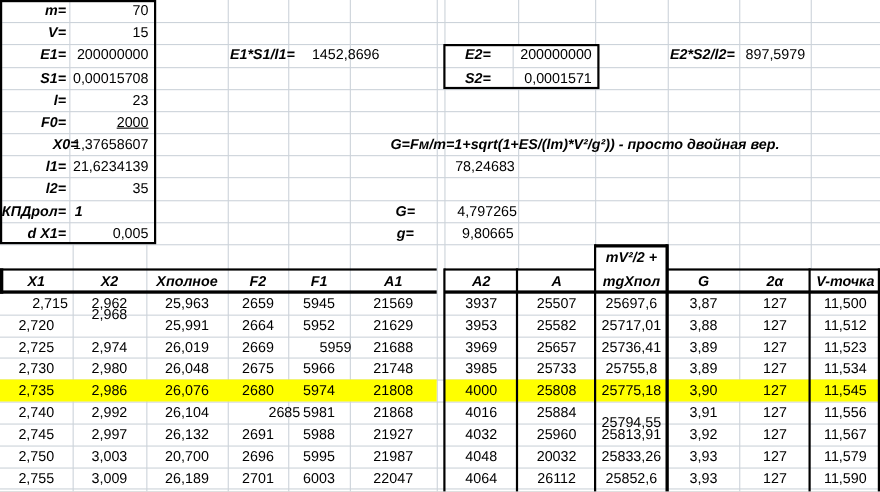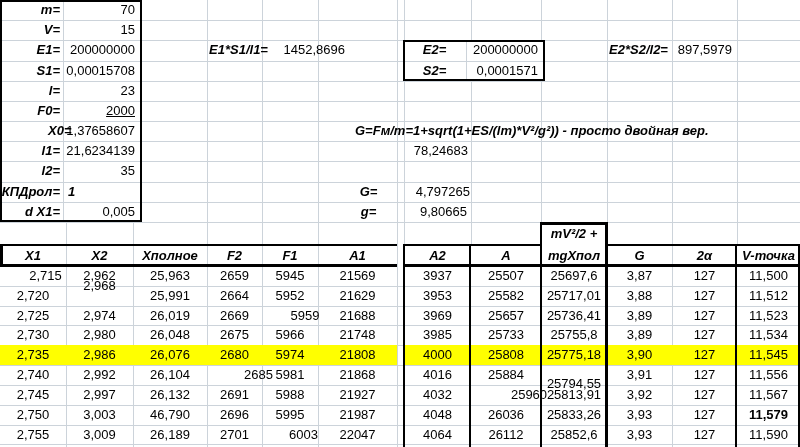--- a/index.html
+++ b/index.html
@@ -235,42 +235,42 @@
       <div class="abs txt ctr" style="left: 607px; top: 365.1px; width: 65px; height: 19.82px; line-height: 19.82px;">3,91</div>
       <div class="abs txt ctr" style="left: 672px; top: 365.1px; width: 65px; height: 19.82px; line-height: 19.82px;">127</div>
       <div class="abs txt ctr" style="left: 737px; top: 365.1px; width: 63px; height: 19.82px; line-height: 19.82px;">11,556</div>
       <div class="abs txt ctr" style="left: 0px; top: 384.92px; width: 66px; height: 19.82px; line-height: 19.82px;">2,745</div>
       <div class="abs txt ctr" style="left: 66px; top: 384.92px; width: 67px; height: 19.82px; line-height: 19.82px;">2,997</div>
       <div class="abs txt ctr" style="left: 133px; top: 384.92px; width: 74px; height: 19.82px; line-height: 19.82px;">26,132</div>
       <div class="abs txt ctr" style="left: 207px; top: 384.92px; width: 55px; height: 19.82px; line-height: 19.82px;">2691</div>
       <div class="abs txt ctr" style="left: 262px; top: 384.92px; width: 56px; height: 19.82px; line-height: 19.82px;">5988</div>
       <div class="abs txt ctr" style="left: 318px; top: 384.92px; width: 79px; height: 19.82px; line-height: 19.82px;">21927</div>
       <div class="abs txt ctr" style="left: 404px; top: 384.92px; width: 67px; height: 19.82px; line-height: 19.82px;">4032</div>
-      <div class="abs txt ctr" style="left: 494px; top: 384.92px; width: 70px; height: 19.82px; line-height: 19.82px;">25960</div>
+      <div class="abs txt ctr" style="left: 471px; top: 384.92px; width: 70px; height: 19.82px; line-height: 19.82px;">25960</div>
       <div class="abs txt ctr" style="left: 541px; top: 384.92px; width: 66px; height: 19.82px; line-height: 19.82px;">25813,91</div>
       <div class="abs txt ctr" style="left: 607px; top: 384.92px; width: 65px; height: 19.82px; line-height: 19.82px;">3,92</div>
       <div class="abs txt ctr" style="left: 672px; top: 384.92px; width: 65px; height: 19.82px; line-height: 19.82px;">127</div>
       <div class="abs txt ctr" style="left: 737px; top: 384.92px; width: 63px; height: 19.82px; line-height: 19.82px;">11,567</div>
       <div class="abs txt ctr" style="left: 0px; top: 404.74px; width: 66px; height: 19.82px; line-height: 19.82px;">2,750</div>
       <div class="abs txt ctr" style="left: 66px; top: 404.74px; width: 67px; height: 19.82px; line-height: 19.82px;">3,003</div>
-      <div class="abs txt ctr" style="left: 133px; top: 404.74px; width: 74px; height: 19.82px; line-height: 19.82px;">46,790</div>
+      <div class="abs txt ctr" style="left: 133px; top: 404.74px; width: 74px; height: 19.82px; line-height: 19.82px;">20,700</div>
       <div class="abs txt ctr" style="left: 207px; top: 404.74px; width: 55px; height: 19.82px; line-height: 19.82px;">2696</div>
       <div class="abs txt ctr" style="left: 262px; top: 404.74px; width: 56px; height: 19.82px; line-height: 19.82px;">5995</div>
       <div class="abs txt ctr" style="left: 318px; top: 404.74px; width: 79px; height: 19.82px; line-height: 19.82px;">21987</div>
       <div class="abs txt ctr" style="left: 404px; top: 404.74px; width: 67px; height: 19.82px; line-height: 19.82px;">4048</div>
-      <div class="abs txt ctr" style="left: 471px; top: 404.74px; width: 70px; height: 19.82px; line-height: 19.82px;">26036</div>
+      <div class="abs txt ctr" style="left: 471px; top: 404.74px; width: 70px; height: 19.82px; line-height: 19.82px;">20032</div>
       <div class="abs txt ctr" style="left: 541px; top: 404.74px; width: 66px; height: 19.82px; line-height: 19.82px;">25833,26</div>
       <div class="abs txt ctr" style="left: 607px; top: 404.74px; width: 65px; height: 19.82px; line-height: 19.82px;">3,93</div>
       <div class="abs txt ctr" style="left: 672px; top: 404.74px; width: 65px; height: 19.82px; line-height: 19.82px;">127</div>
-      <div class="abs txt ctr" style="left: 737px; top: 404.74px; width: 63px; height: 19.82px; line-height: 19.82px; font-weight: bold;">11,579</div>
+      <div class="abs txt ctr" style="left: 737px; top: 404.74px; width: 63px; height: 19.82px; line-height: 19.82px;">11,579</div>
       <div class="abs txt ctr" style="left: 0px; top: 424.56px; width: 66px; height: 19.82px; line-height: 19.82px;">2,755</div>
       <div class="abs txt ctr" style="left: 66px; top: 424.56px; width: 67px; height: 19.82px; line-height: 19.82px;">3,009</div>
       <div class="abs txt ctr" style="left: 133px; top: 424.56px; width: 74px; height: 19.82px; line-height: 19.82px;">26,189</div>
       <div class="abs txt ctr" style="left: 207px; top: 424.56px; width: 55px; height: 19.82px; line-height: 19.82px;">2701</div>
-      <div class="abs txt ctr" style="left: 262px; top: 424.56px; width: 56px; height: 19.82px; line-height: 19.82px; text-align: right;">6003</div>
+      <div class="abs txt ctr" style="left: 262px; top: 424.56px; width: 56px; height: 19.82px; line-height: 19.82px;">6003</div>
       <div class="abs txt ctr" style="left: 318px; top: 424.56px; width: 79px; height: 19.82px; line-height: 19.82px;">22047</div>
       <div class="abs txt ctr" style="left: 404px; top: 424.56px; width: 67px; height: 19.82px; line-height: 19.82px;">4064</div>
       <div class="abs txt ctr" style="left: 471px; top: 424.56px; width: 70px; height: 19.82px; line-height: 19.82px;">26112</div>
       <div class="abs txt ctr" style="left: 541px; top: 424.56px; width: 66px; height: 19.82px; line-height: 19.82px;">25852,6</div>
       <div class="abs txt ctr" style="left: 607px; top: 424.56px; width: 65px; height: 19.82px; line-height: 19.82px;">3,93</div>
       <div class="abs txt ctr" style="left: 672px; top: 424.56px; width: 65px; height: 19.82px; line-height: 19.82px;">127</div>
       <div class="abs txt ctr" style="left: 737px; top: 424.56px; width: 63px; height: 19.82px; line-height: 19.82px;">11,590</div>
     </div>
 
 </div>

